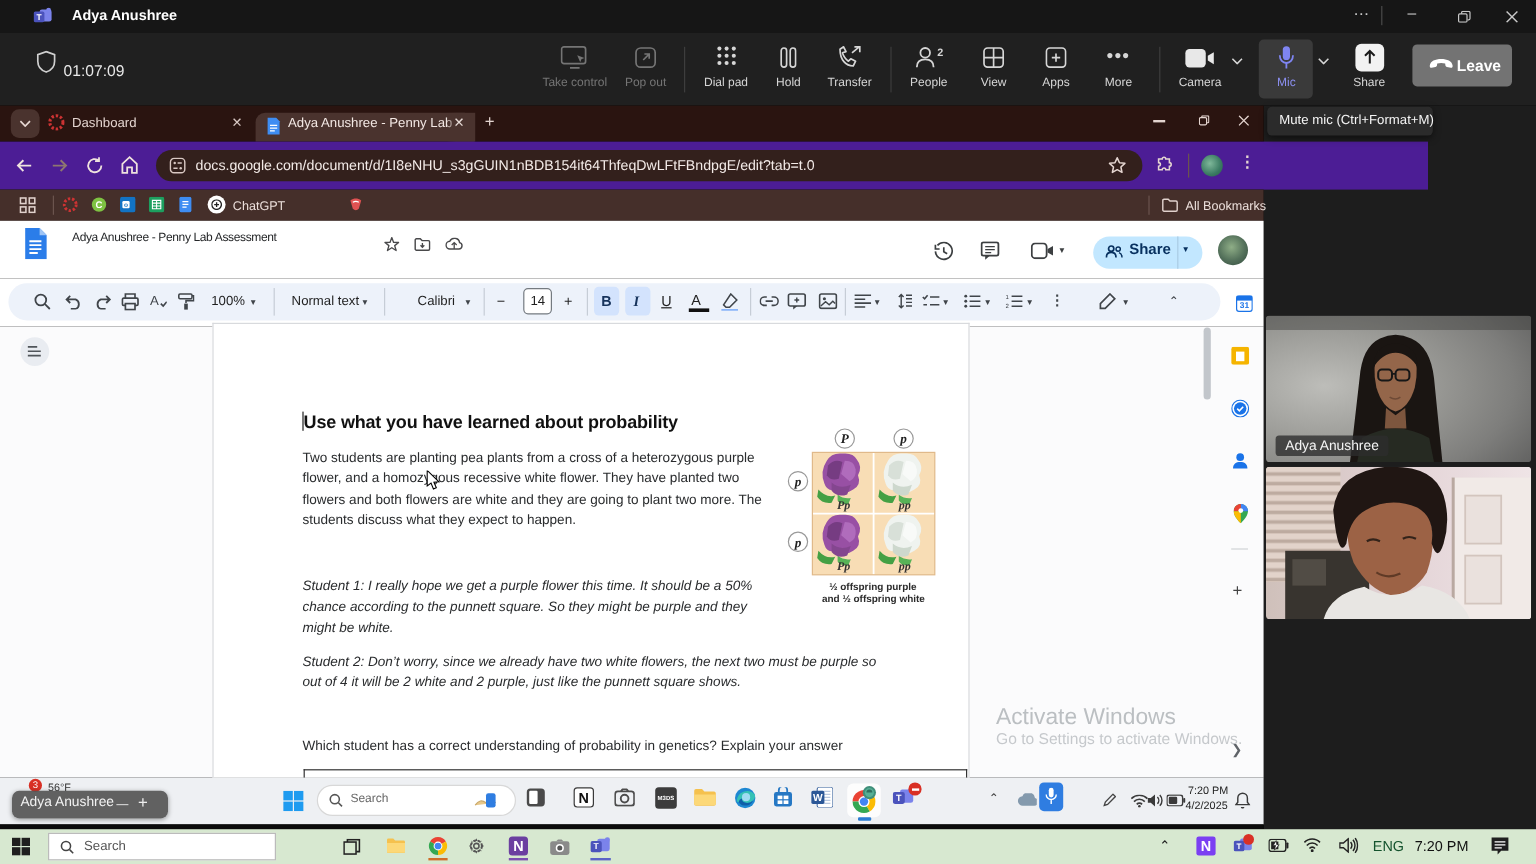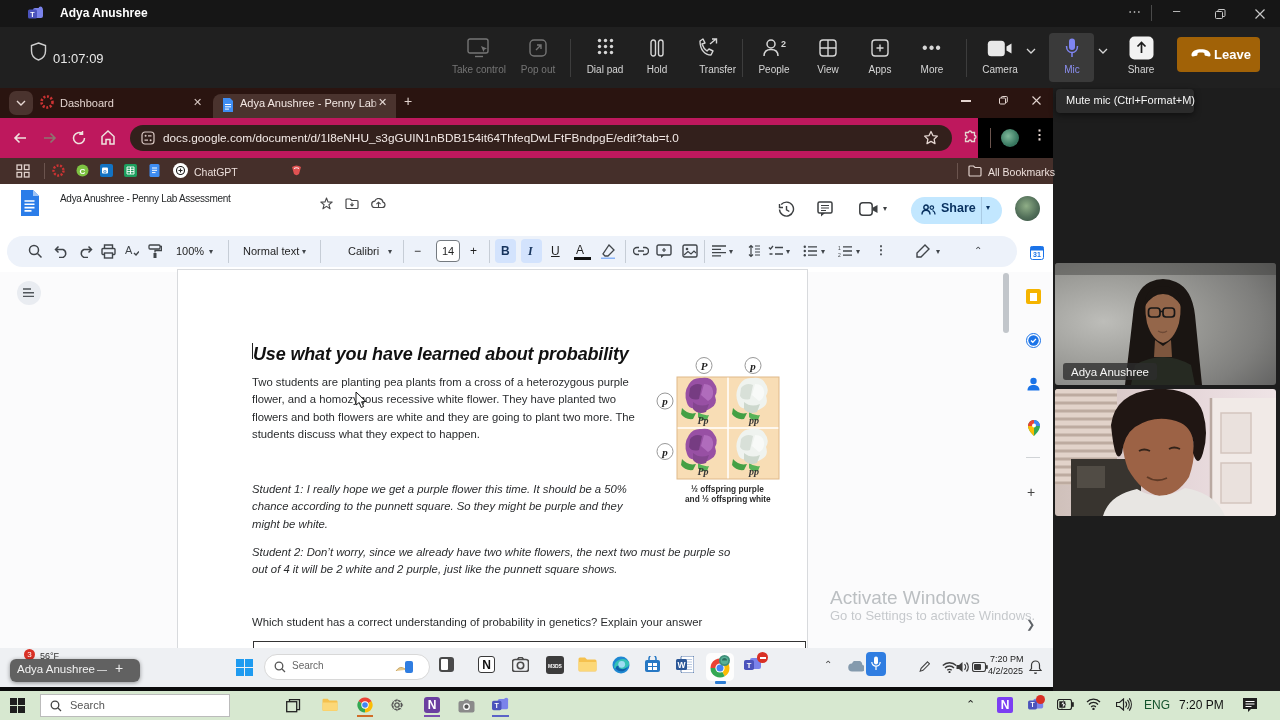--- a/index.html
+++ b/index.html
@@ -14,21 +14,21 @@
   #tbar { left:0; top:27px; width:1280px; height:61px; background:#202020; }
   .tctl { position:absolute; top:8px; width:56px; text-align:center; color:#d6d6d6; }
   .tctl .ic { height:26px; display:flex; align-items:center; justify-content:center; }
   .tctl .lb { font-size:10px; margin-top:3px; white-space:nowrap; }
   .dim { color:#757575; }
   .tdiv { position:absolute; top:12px; width:1px; height:38px; background:#3d3d3d; }
   
   #stage { left:1053px; top:88px; width:227px; height:603px; background:#1d1d1d; }
   
   #tabstrip { left:0; top:88px; width:1053px; height:30px; background:#2a1410; }
-  #cr-toolbar { left:0; top:118px; width:978px; height:40px; background:#be185d; }
+  #cr-toolbar { left:0; top:118px; width:1190px; height:40px; background:#4c1d95; }
   #bookbar { left:0; top:158px; width:1053px; height:26px; background:#452f2a; }
   
   #docshead { left:0; top:184px; width:1053px; height:48px; background:#fff; }
   #docstb { left:0; top:232px; width:1053px; height:40px; background:#fff; }
   #docscanvas { left:0; top:272px; width:1053px; height:376px; background:#fbfbfc; }
   #page { left:177px; top:269px; width:631px; height:379px; background:#fff; border-left:1px solid #d8dadd; border-right:1px solid #d8dadd; border-top:1px solid #d8dadd; }
   
   #rtaskbar { left:0; top:648px; width:1053px; height:39px; background:#eef0f3; }
   #blackstrip { left:0; top:687px; width:1053px; height:4px; background:#0b0b0b; }
   #ltaskbar { left:0; top:691px; width:1280px; height:29px; background:#d7e8d0; }
@@ -107,21 +107,21 @@
   <div class="tctl" style="left:629px;">
     <div class="ic">
         <svg width="14" height="18" viewBox="0 0 14 18">
           <rect x="1" y="1" width="4.5" height="16" rx="2.2" fill="none" stroke="#d6d6d6" stroke-width="1.4"></rect>
           <rect x="8.5" y="1" width="4.5" height="16" rx="2.2" fill="none" stroke="#d6d6d6" stroke-width="1.4"></rect>
         </svg>
       </div>
     <div class="lb">Hold</div>
   </div>
 
-  <div class="tctl" style="left:680px;text-align:right;">
+  <div class="tctl" style="left:680px;">
     <div class="ic">
         <svg width="22" height="20" viewBox="0 0 22 20">
           <path d="M3 3 C3 12 8 17 14 17 L16 13 L12 11 L10 13 C7 11 6 9 5 6 L8 5 L6 1 Z" fill="none" stroke="#d6d6d6" stroke-width="1.4" stroke-linejoin="round"></path>
           <path d="M13 6 L19 1 M15 1 h4.5 v4.5" fill="none" stroke="#d6d6d6" stroke-width="1.4"></path>
         </svg>
       </div>
     <div class="lb">Transfer</div>
   </div>
   <div class="tdiv" style="left:742px;"></div>
 
@@ -193,21 +193,21 @@
   <div class="tctl" style="left:1113px;">
     <div class="ic">
         <svg width="25" height="24" viewBox="0 0 25 24">
           <rect x="0.5" y="0.5" width="24" height="23" rx="5" fill="#f2f2f2"></rect>
           <path d="M12.5 17 V7 M8.5 10.5 L12.5 6.5 L16.5 10.5" fill="none" stroke="#1b1b1b" stroke-width="1.7"></path>
         </svg>
       </div>
     <div class="lb">Share</div>
   </div>
 
-  <div class="abs" style="left:1177px;top:10px;width:83px;height:35px;background:#a16207;border-radius:4px;text-align:center;">
+  <div class="abs" style="left:1177px;top:10px;width:83px;height:35px;background:#737373;border-radius:4px;text-align:center;">
     <svg style="position:absolute;left:13px;top:11px" width="22" height="10" viewBox="0 0 22 10">
         <path d="M1.5 6.5 C2 3 6 1.2 11 1.2 C16 1.2 20 3 20.5 6.5 C20.7 7.8 20 8.6 19 8.4 L15.8 7.8 C15 7.6 14.6 7.2 14.5 6.4 L14.3 4.9 C12.2 4.3 9.8 4.3 7.7 4.9 L7.5 6.4 C7.4 7.2 7 7.6 6.2 7.8 L3 8.4 C2 8.6 1.3 7.8 1.5 6.5 Z" fill="#fff"></path>
       </svg>
     <div class="abs t" style="left:37px;top:10px;color:#fff;font-size:13px;font-weight:bold;">Leave</div>
   </div>
 </div>
 
 <div class="abs" id="stage"></div>
 
 <div class="abs" id="tabstrip">
@@ -506,21 +506,21 @@
     <path d="M6 0 C9.3 0 12 2.7 12 6 L6 6 Z" fill="#4285f4"></path>
     <path d="M0 6 C0 2.7 2.7 0 6 0 L6 6 Z" fill="#ea4335"></path>
     <path d="M6 16 C6 16 0 10.5 0 6 L6 6 Z" fill="#fbbc04"></path>
     <circle cx="6" cy="5.5" r="2" fill="#fff"></circle>
   </svg>
 <div class="abs" style="left:1026px;top:457px;width:14px;height:1px;background:#d0d3d6;"></div>
 <div class="abs t" style="left:1027px;top:484px;color:#444;font-size:14px;">+</div>
 <div class="abs t" style="left:1026px;top:618px;color:#5f6368;font-size:11px;">❯</div>
 
 <div class="abs" style="left:252px;top:343px;width:1.3px;height:16px;background:#222;"></div>
-<div class="abs t" style="left:253px;top:344px;color:#111;font-size:18px;font-weight:bold;font-style:italic;letter-spacing:-0.15px;text-align:center;">Use what you have learned about probability</div>
+<div class="abs t" style="left:253px;top:344px;color:#111;font-size:15px;font-weight:bold;letter-spacing:-0.15px;text-align:center;">Use what you have learned about probability</div>
 <div class="abs" style="left:252px;top:374px;width:390px;color:#2a2c2e;font-size:11.3px;line-height:17.3px;position:absolute;">Two students are planting pea plants from a cross of a heterozygous purple flower, and a homozygous recessive white flower. They have planted two flowers and both flowers are white and they are going to plant two more. The students discuss what they expect to happen.</div>
 <div class="abs" style="left:252px;top:481px;width:390px;color:#2a2c2e;font-size:11.3px;line-height:17.3px;font-style:italic;position:absolute;">Student 1: I really hope we get a purple flower this time. It should be a 50% chance according to the punnett square. So they might be purple and they might be white.</div>
 <div class="abs" style="left:252px;top:544px;width:485px;color:#2a2c2e;font-size:11.3px;line-height:17.3px;font-style:italic;position:absolute;">Student 2: Don’t worry, since we already have two white flowers, the next two must be purple so out of 4 it will be 2 white and 2 purple, just like the punnett square shows.</div>
 <div class="abs t" style="left:252px;top:616px;color:#2a2c2e;font-size:11.3px;">Which student has a correct understanding of probability in genetics? Explain your answer</div>
 
 <div class="abs" style="left:253px;top:641px;width:553px;height:10px;border:1.2px solid #333;border-bottom:none;"></div>
 
 <svg class="abs" style="left:355px;top:392px" width="12" height="18" viewBox="0 0 12 18">
     <path d="M1 0 L1 13 L4.2 10.5 L6.2 15.5 L8.6 14.5 L6.6 9.8 L10.8 9.5 Z" fill="#fff" stroke="#000" stroke-width="0.9"></path>
   </svg>

